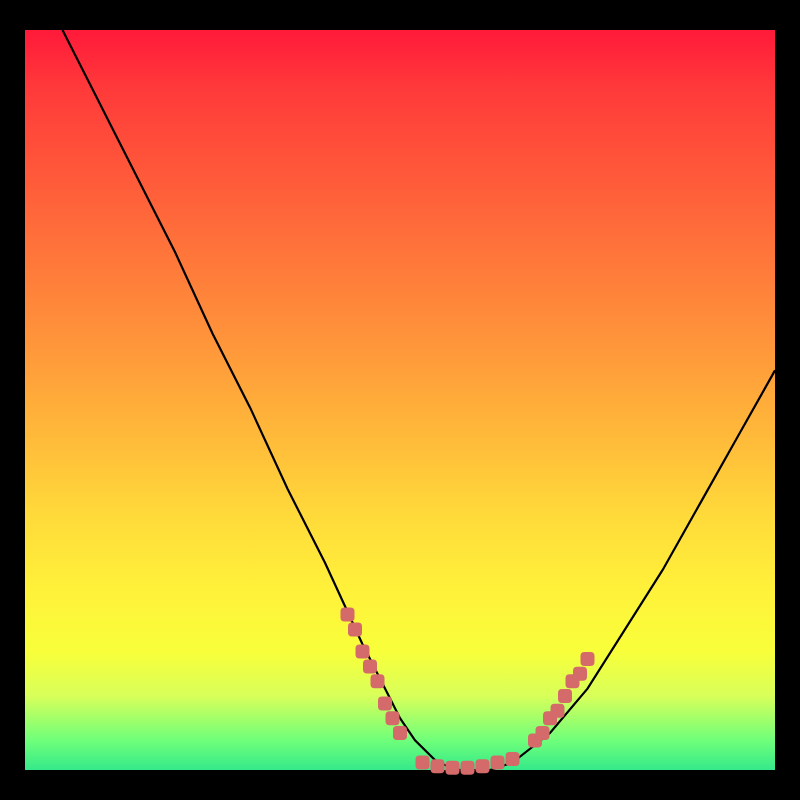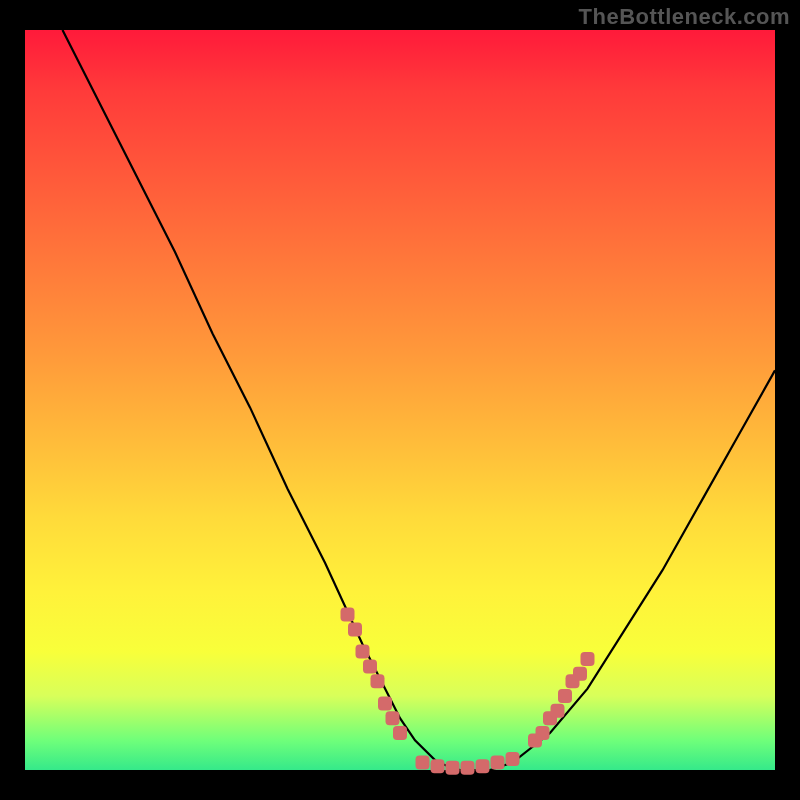--- a/index.html
+++ b/index.html
@@ -66,21 +66,20 @@
   .marker {
     fill: #d46a6a;
     stroke: none;
   }
 </style>
 </head>
 <body>
 
 <div class="frame">
 
-  <div class="watermark">TheBottleneck.com</div>
 
   <div class="plot-area">
     <svg class="curve" viewBox="0 0 750 740">
       <path id="main-curve" class="curve-path" d="M37.5 0.0 L75.0 74.0 L112.5 148.0 L150.0 222.0 L187.5 303.4 L225.0 377.4 L262.5 458.8 L300.0 532.8 L337.5 614.2 L360.0 658.6 L375.0 688.2 L390.0 710.4 L412.5 732.6 L435.0 740.0 L450.0 740.0 L465.0 740.0 L487.5 732.6 L525.0 703.0 L562.5 658.6 L600.0 599.4 L637.5 540.2 L675.0 473.6 L712.5 407.0 L750.0 340.4"></path>
       <g id="markers">
           <rect x="315.5" y="577.6" width="14" height="14" rx="4" class="marker"></rect>
           <rect x="323.0" y="592.4" width="14" height="14" rx="4" class="marker"></rect>
           <rect x="330.5" y="614.6" width="14" height="14" rx="4" class="marker"></rect>
           <rect x="338.0" y="629.4" width="14" height="14" rx="4" class="marker"></rect>
           <rect x="345.5" y="644.2" width="14" height="14" rx="4" class="marker"></rect>

